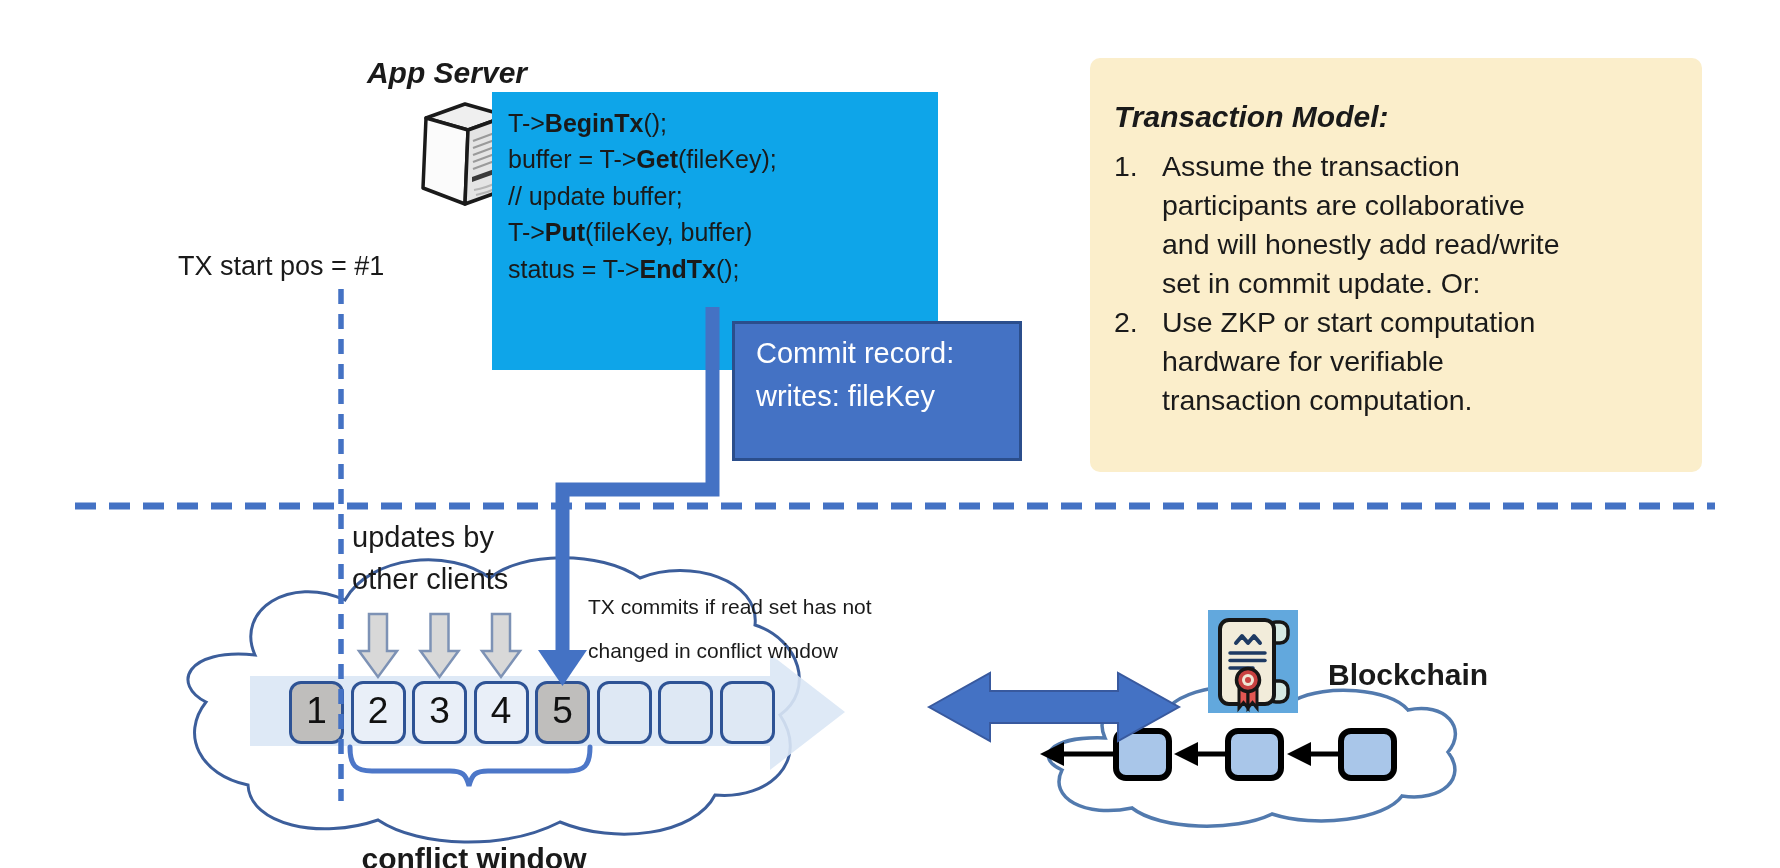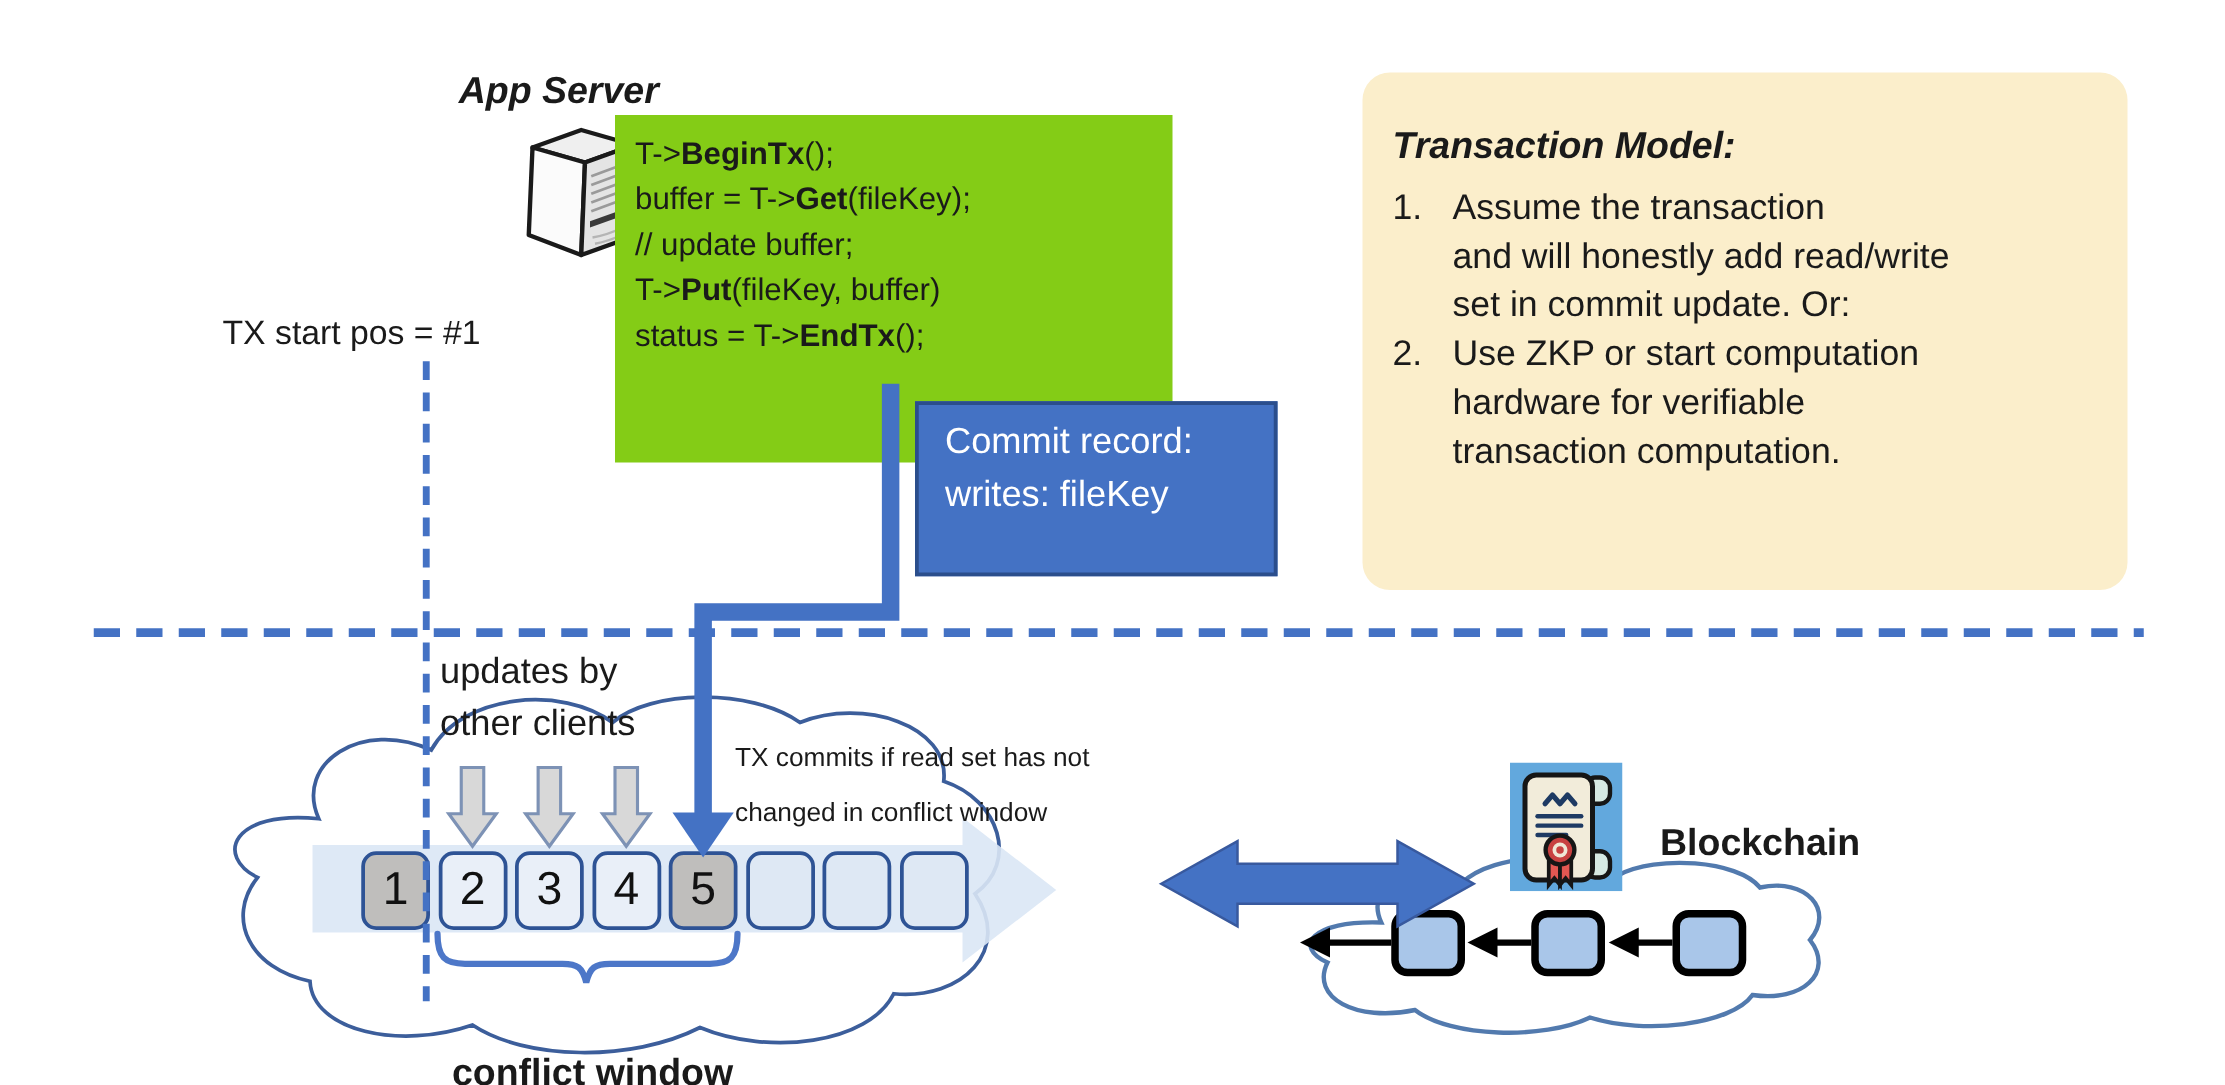--- a/index.html
+++ b/index.html
@@ -7,26 +7,26 @@
     position:relative;width:1780px;height:868px;background:#ffffff;
     font-family:"Liberation Sans","DejaVu Sans",sans-serif;color:#1a1a1a;overflow:hidden;
   }
   .abs{position:absolute;}
   svg{display:block;}
   #base-layer{position:absolute;left:0;top:0;z-index:0;}
   #top-layer{position:absolute;left:0;top:0;z-index:3;pointer-events:none;}
   .txt{position:absolute;z-index:2;white-space:nowrap;}
 
   .app-server-title{left:352px;top:56px;width:190px;text-align:center;font-size:30px;font-weight:bold;font-style:italic;}
-  .code-block{left:492px;top:92px;width:446px;height:278px;background:#84cc16;z-index:2;
+  .code-block{left:492px;top:92px;width:446px;height:278px;background:#0ea5e9;z-index:2;
     padding:13px 0 0 16px;box-sizing:border-box;font-size:25px;line-height:36.4px;}
   .tx-start{left:178px;top:251px;font-size:27px;}
   .commit-box{left:732px;top:321px;width:290px;height:140px;background:#4472C4;border:3px solid #2B4E8C;
     box-sizing:border-box;z-index:2;color:#fff;font-size:29px;line-height:43px;padding:8px 0 16px 21px;}
-  .model-box{left:1090px;top:58px;width:612px;height:414px;background:#FBEECB;border-radius:22px;
+  .model-box{left:1090px;top:58px;width:612px;height:414px;background:#FBEECB;border-radius:10px;
     box-sizing:border-box;z-index:1;padding:42px 24px 0 24px;}
   .model-title{font-size:30px;font-weight:bold;font-style:italic;margin-bottom:13px;}
   .model-item{display:flex;font-size:28.5px;line-height:39px;}
   .model-num{width:48px;flex:0 0 48px;}
   .updates-label{left:352px;top:516px;font-size:29px;line-height:42px;z-index:2;}
   .commit-cond{left:588px;top:585px;font-size:21px;line-height:44px;z-index:2;}
   .conflict-window{left:338px;top:842px;width:272px;text-align:center;font-size:30px;font-weight:bold;z-index:2;}
   .blockchain-label{left:1328px;top:658px;font-size:30px;font-weight:bold;z-index:2;}
 
   .tblock{position:absolute;top:681px;width:55px;height:63px;box-sizing:border-box;border:3.5px solid #2E5395;
@@ -115,20 +115,21 @@
     <div>Commit record:</div>
     <div>writes: fileKey</div>
   </div>
 
   <div class="abs model-box">
     <div class="model-title">Transaction Model:</div>
     <div class="model-item">
       <div class="model-num">1.</div>
       <div>
         <div>Assume the transaction</div>
+        <div>participants are collaborative</div>
         <div>and will honestly add read/write</div>
         <div>set in commit update.  Or:</div>
       </div>
     </div>
     <div class="model-item">
       <div class="model-num">2.</div>
       <div>
         <div>Use ZKP or start computation</div>
         <div>hardware for verifiable</div>
         <div>transaction computation.</div>

